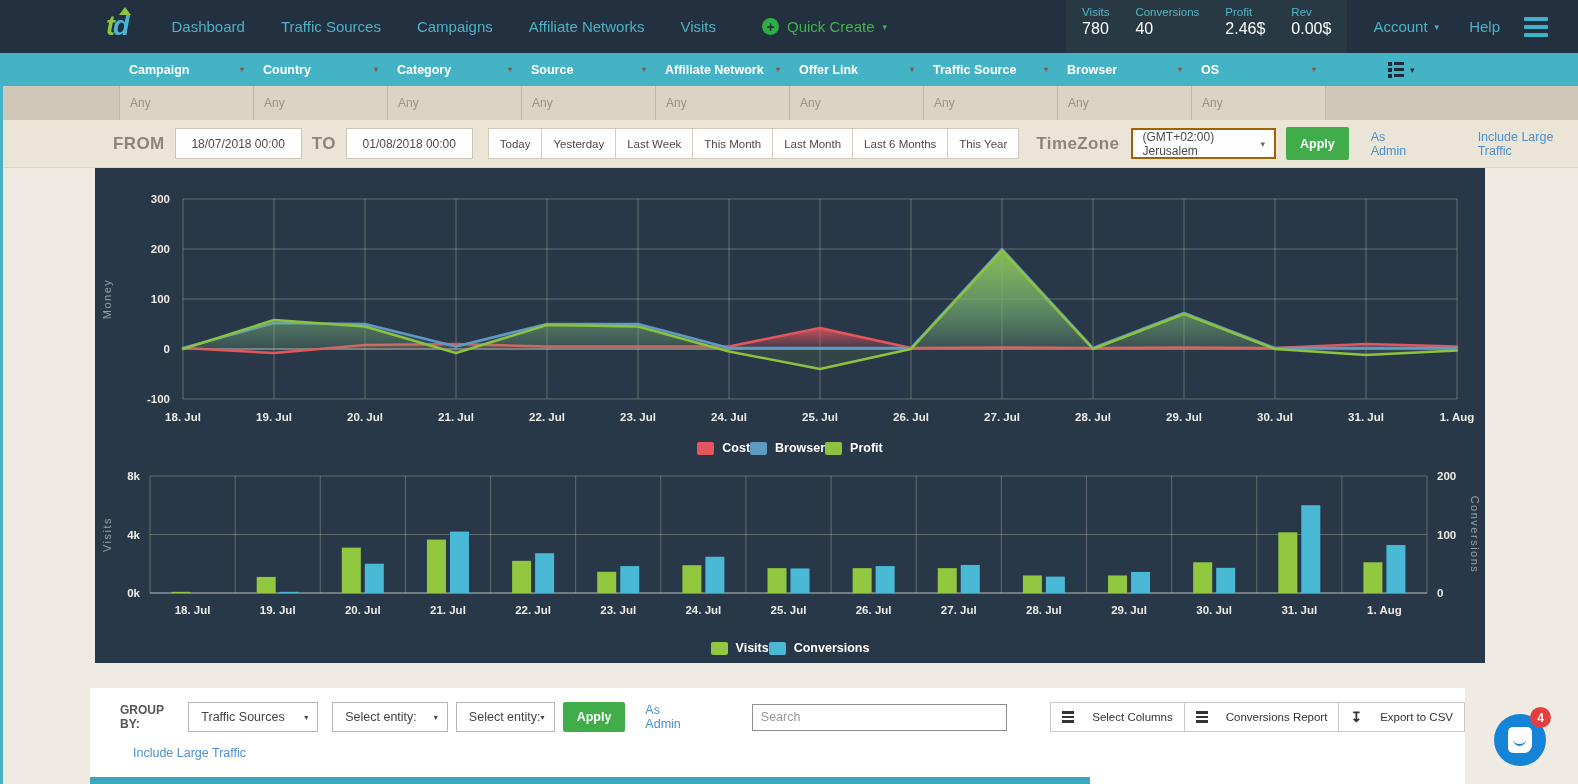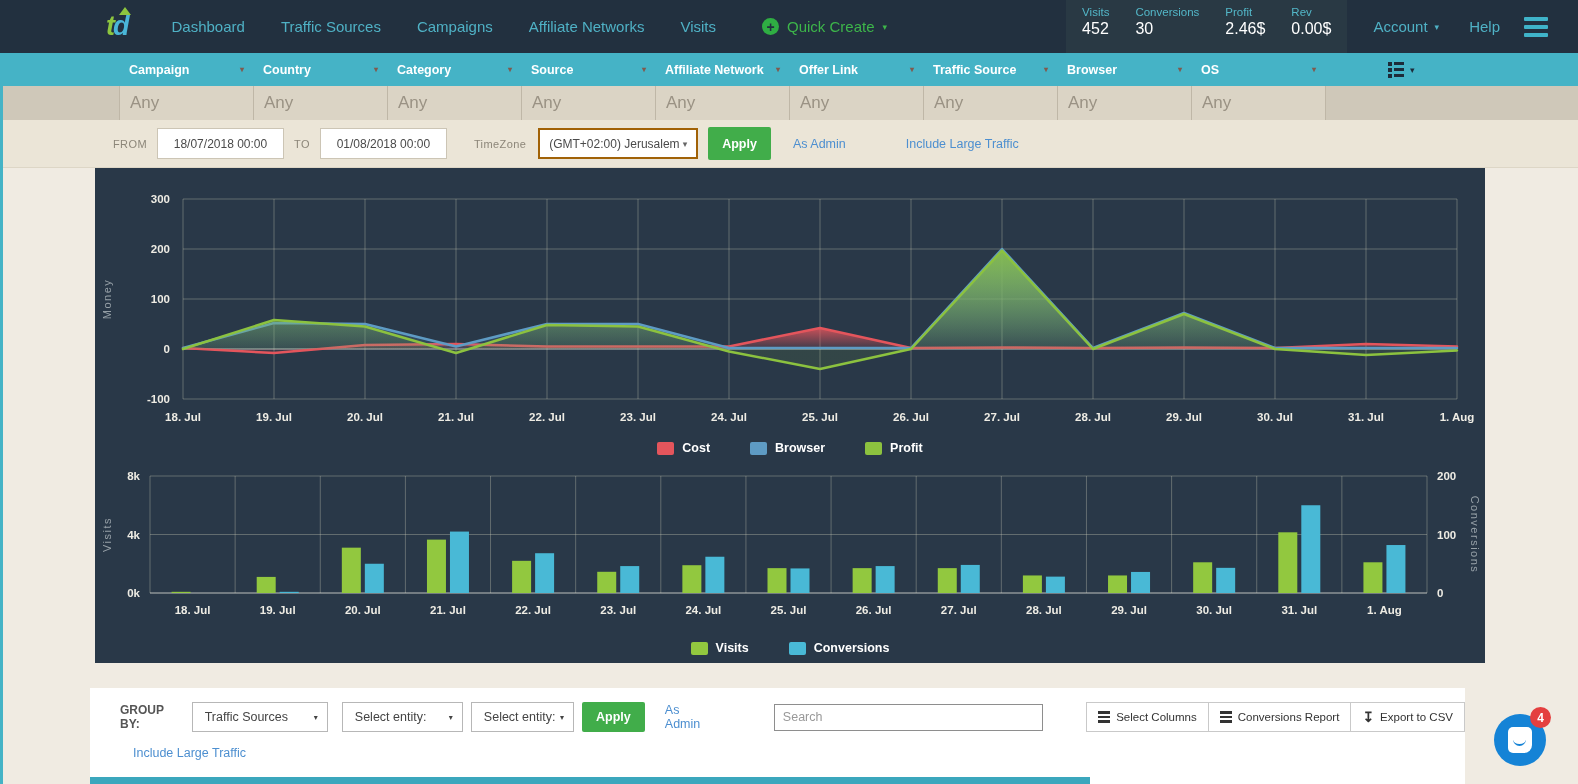--- a/index.html
+++ b/index.html
@@ -42,58 +42,58 @@
   .cols-icon{ display:flex; flex-direction:column; gap:2px; }
   .cols-icon i{ display:flex; align-items:center; gap:2px; }
   .cols-icon i b{ width:4px; height:4px; background:#1d2b39; display:block; }
   .cols-icon i s{ width:10px; height:3px; background:#1d2b39; display:block; }
   .cols-caret{ color:#1d2b39; font-size:9px; }
 
   
   .filter-inputs{ position:absolute; top:86px; left:0; right:0; height:34px; background:#cfc8b9; display:flex; align-items:stretch; }
   .fi-spacer{ width:120px; flex:none; border-right:1px solid #bfb7a7; }
   .fcell{ width:134px; flex:none; border-right:1px solid #bfb7a7; background:#dbd4c5; }
-  .fcell input{ width:100%; height:100%; border:none; background:transparent; padding:0 10px; font-size:17px; color:#9a9284; font-family:inherit; outline:none; }
+  .fcell input{ width:100%; height:100%; border:none; background:transparent; padding:0 10px; font-size:12px; color:#9a9284; font-family:inherit; outline:none; }
   .fcell input::placeholder{ color:#9a9284; }
 
   
   .dateband{ position:absolute; top:120px; left:0; right:0; height:48px; background:#ebe5d7; display:flex; align-items:center; padding-left:113px; border-bottom:1px solid #ddd6c6; }
-  .db-label{ font-size:11px; font-weight:normal; color:#8c8679; letter-spacing:.4px; }
+  .db-label{ font-size:17px; font-weight:bold; color:#8c8679; letter-spacing:.4px; }
   .date-input{ width:127px; height:31px; margin:0 10px; background:#fff; border:1px solid #ccc5b5; text-align:center; font-size:12px; color:#4a4a4a; font-family:inherit; outline:none; }
   .range-group{ display:flex; margin-left:6px; }
   .range-btn{ height:31px; padding:0 11px; background:#fff; border:1px solid #d2cbbc; margin-left:-1px; font-size:11.5px; color:#4a4a4a; display:flex; align-items:center; cursor:pointer; white-space:nowrap; }
   .tz-label{ margin-left:17px; }
   .tz-select{ width:160px; height:31px; margin-left:12px; background:#fff; border:2px solid #a16207; display:flex; align-items:center; justify-content:space-between; padding:0 9px; font-size:12px; color:#4a4a4a; cursor:pointer; }
   .tz-select .caret{ color:#666; }
   .apply-btn{ height:33px; padding:0 14px; margin-left:10px; background:#41ad4a; border:none; color:#fff; font-size:12.5px; font-weight:bold; font-family:inherit; border-radius:2px; cursor:pointer; }
   .link{ color:#4d8fd0; font-size:12.5px; text-decoration:none; cursor:pointer; }
   .dateband .link.admin{ margin-left:22px; }
   .dateband .link.large{ margin-left:60px; }
 
   
   .chart-panel{ position:absolute; top:168px; left:95px; width:1390px; height:495px; background:#293848; }
-  .legend-row{ display:flex; justify-content:center; gap:40px; height:28px; align-items:center;text-align:center; }
+  .legend-row{ display:flex; justify-content:center; height:28px; align-items:center;text-align:center; }
   .legend-item{ display:flex; align-items:center; gap:8px; color:#fff; font-size:12.5px; font-weight:bold; cursor:pointer; }
   .legend-box{ width:17px; height:13px; border-radius:2px; display:block; }
 
   
   .groupby-panel{ position:absolute; top:688px; left:90px; width:1375px; height:96px; background:#fff; }
   .gb-row{ display:flex; align-items:center; padding:14px 0 0 30px; }
   .gb-label{ font-size:12px; font-weight:bold; color:#555; }
   .gb-select{ height:30px; background:#fff; border:1px solid #b7b7b7; display:flex; align-items:center; justify-content:space-between; padding:0 9px 0 12px; font-size:12.5px; color:#444; cursor:pointer; }
   .gb-select .caret{ color:#444; font-size:8px; }
   .gb-s1{ width:150px; margin-left:12px; }
   .gb-s2{ width:133px; margin-left:14px; }
   .gb-s3{ width:113px; margin-left:8px; }
   .gb-apply{ height:30px; margin-left:8px; }
   .gb-admin{ margin-left:20px; }
   .search-input{ width:300px; height:27px; margin-left:62px; border:1px solid #8e8e8e; padding:0 8px; font-size:12.5px; color:#555; font-family:inherit; outline:none; }
   .search-input::placeholder{ color:#999; }
   .action-group{ display:flex; margin-left:44px; }
-  .action-btn{ height:30px; padding:0 11px; background:#fff; border:1px solid #c9c9c9; margin-left:-1px; font-size:11.5px; color:#333; display:flex; align-items:center; gap:6px; cursor:pointer; white-space:nowrap; }
+  .action-btn{ height:30px; padding:0 11px; background:#fff; border:1px solid #c9c9c9; margin-left:-1px; font-size:11.5px; color:#333; display:flex; align-items:center; gap:18px; cursor:pointer; white-space:nowrap; }
   .list-icon{ display:flex; flex-direction:column; gap:2px; }
   .list-icon i{ display:block; width:12px; height:2.5px; background:#333; }
   .export-icon{ font-size:14px; color:#333; line-height:1; font-weight:bold; }
   .gb-large{ display:inline-block; margin:14px 0 0 43px; }
 
   
   .left-edge{ position:absolute; top:53px; left:0; width:3px; bottom:0; background:#45b3c6; }
   .bottom-strip{ position:absolute; top:777px; left:90px; width:1000px; height:7px; background:#3ba7bd; }
   .chat-widget{ position:absolute; top:714px; left:1494px; width:52px; height:52px; cursor:pointer; }
   .chat-circle{ width:52px; height:52px; border-radius:50%; background:#1583d6; display:flex; align-items:center; justify-content:center; }
@@ -120,25 +120,25 @@
     </div>
   <div class="quick-create">
     <span class="qc-plus">+</span>
     <span>Quick Create</span>
     <span class="caret">▾</span>
   </div>
   <div class="stats">
 
   <div class="stat">
         <span class="stat-label">Visits</span>
-        <span class="stat-value">452</span>
+        <span class="stat-value">780</span>
       </div>
       <div class="stat">
         <span class="stat-label">Conversions</span>
-        <span class="stat-value">30</span>
+        <span class="stat-value">40</span>
       </div>
       <div class="stat">
         <span class="stat-label">Profit</span>
         <span class="stat-value">2.46$</span>
       </div>
       <div class="stat">
         <span class="stat-label">Rev</span>
         <span class="stat-value">0.00$</span>
       </div>
     </div>
@@ -248,20 +248,30 @@
         <input type="text" placeholder="Any" style="">
       </div>
     </div>
 </div>
 
 <div class="dateband">
   <span class="db-label">FROM</span>
   <input class="date-input" type="text" value="18/07/2018 00:00" style="">
   <span class="db-label">TO</span>
   <input class="date-input" type="text" value="01/08/2018 00:00" style="">
+  <div class="range-group">
+
+  <div class="range-btn">Today</div>
+      <div class="range-btn">Yesterday</div>
+      <div class="range-btn">Last Week</div>
+      <div class="range-btn">This Month</div>
+      <div class="range-btn">Last Month</div>
+      <div class="range-btn">Last 6 Months</div>
+      <div class="range-btn">This Year</div>
+    </div>
   <span class="db-label tz-label">TimeZone</span>
   <div class="tz-select">
     <span>(GMT+02:00) Jerusalem</span>
     <span class="caret">▾</span>
   </div>
   <button class="apply-btn">Apply</button>
   <a class="link admin">As Admin</a>
   <a class="link large">Include Large Traffic</a>
 </div>
 

